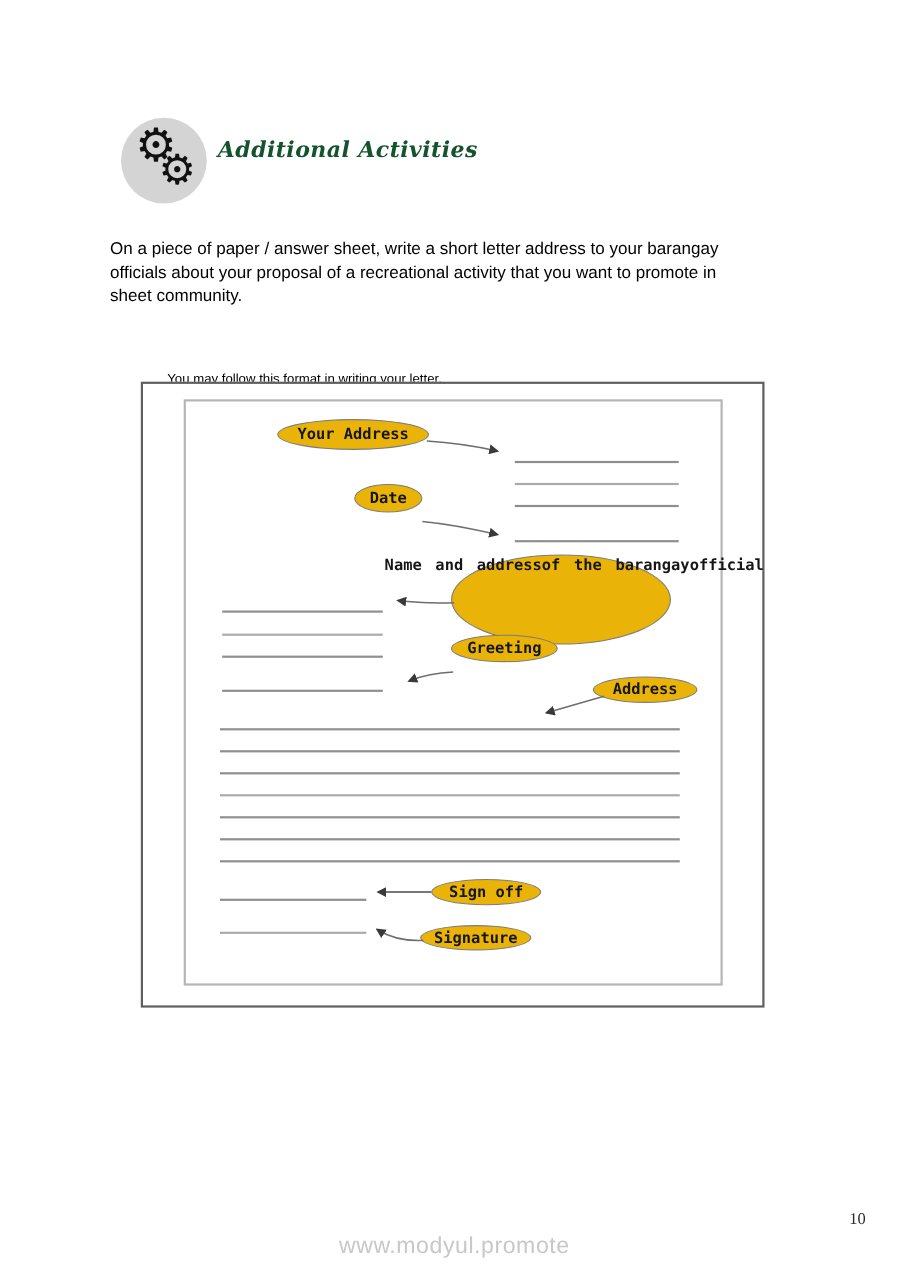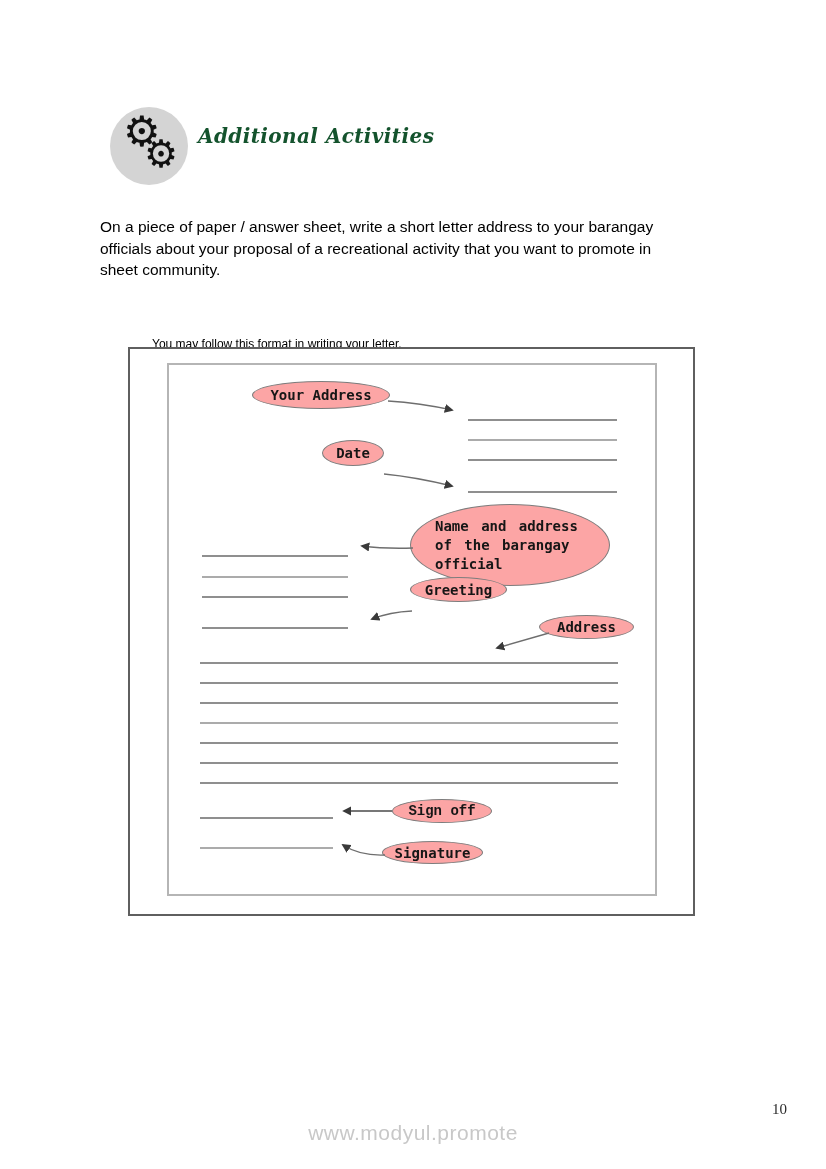--- a/index.html
+++ b/index.html
@@ -45,32 +45,32 @@
   .inner-box{
     position:absolute;left:167px;top:363px;width:486px;height:529px;
     border:2px solid #b5b5b5;background:#fff;
   }
   
   .oval{
     position:absolute;border:1.5px solid #7d7d7d;border-radius:50%;
     display:flex;align-items:center;justify-content:center;
     font-family:"DejaVu Sans Mono", monospace;
     font-weight:bold;color:#161616;font-size:14px;
-    background:#fca5a5;box-sizing:border-box;white-space:nowrap;
+    background:#eab308;box-sizing:border-box;white-space:nowrap;
   }
   .oval-your-address{left:252px;top:381px;width:138px;height:28px;}
   .oval-date{left:322px;top:440px;width:62px;height:26px;}
   .oval-recipient{
     left:410px;top:504px;width:200px;height:82px;
-    flex-direction:column;align-items:flex-start;
+    flex-direction:row;align-items:flex-start;
     padding-left:24px;line-height:19px;word-spacing:4px;text-align:center;
   }
   .oval-greeting{left:410px;top:577px;width:97px;height:25px;}
   .oval-content{left:539px;top:615px;width:95px;height:24px;}
-  .oval-signoff{left:392px;top:799px;width:100px;height:24px;font-family:Liberation Mono, monospace;}
+  .oval-signoff{left:392px;top:799px;width:100px;height:24px;}
   .oval-signature{left:382px;top:841px;width:101px;height:23px;}
   
   .bline{position:absolute;height:2px;background:#8f8f8f;}
   .bline.light{background:#ababab;}
   
   .page-number{
     position:absolute;left:0;top:1101px;width:787px;text-align:right;
     font-family:"Liberation Serif", serif;font-size:15px;color:#2a2a2a;
   }
   .watermark{

